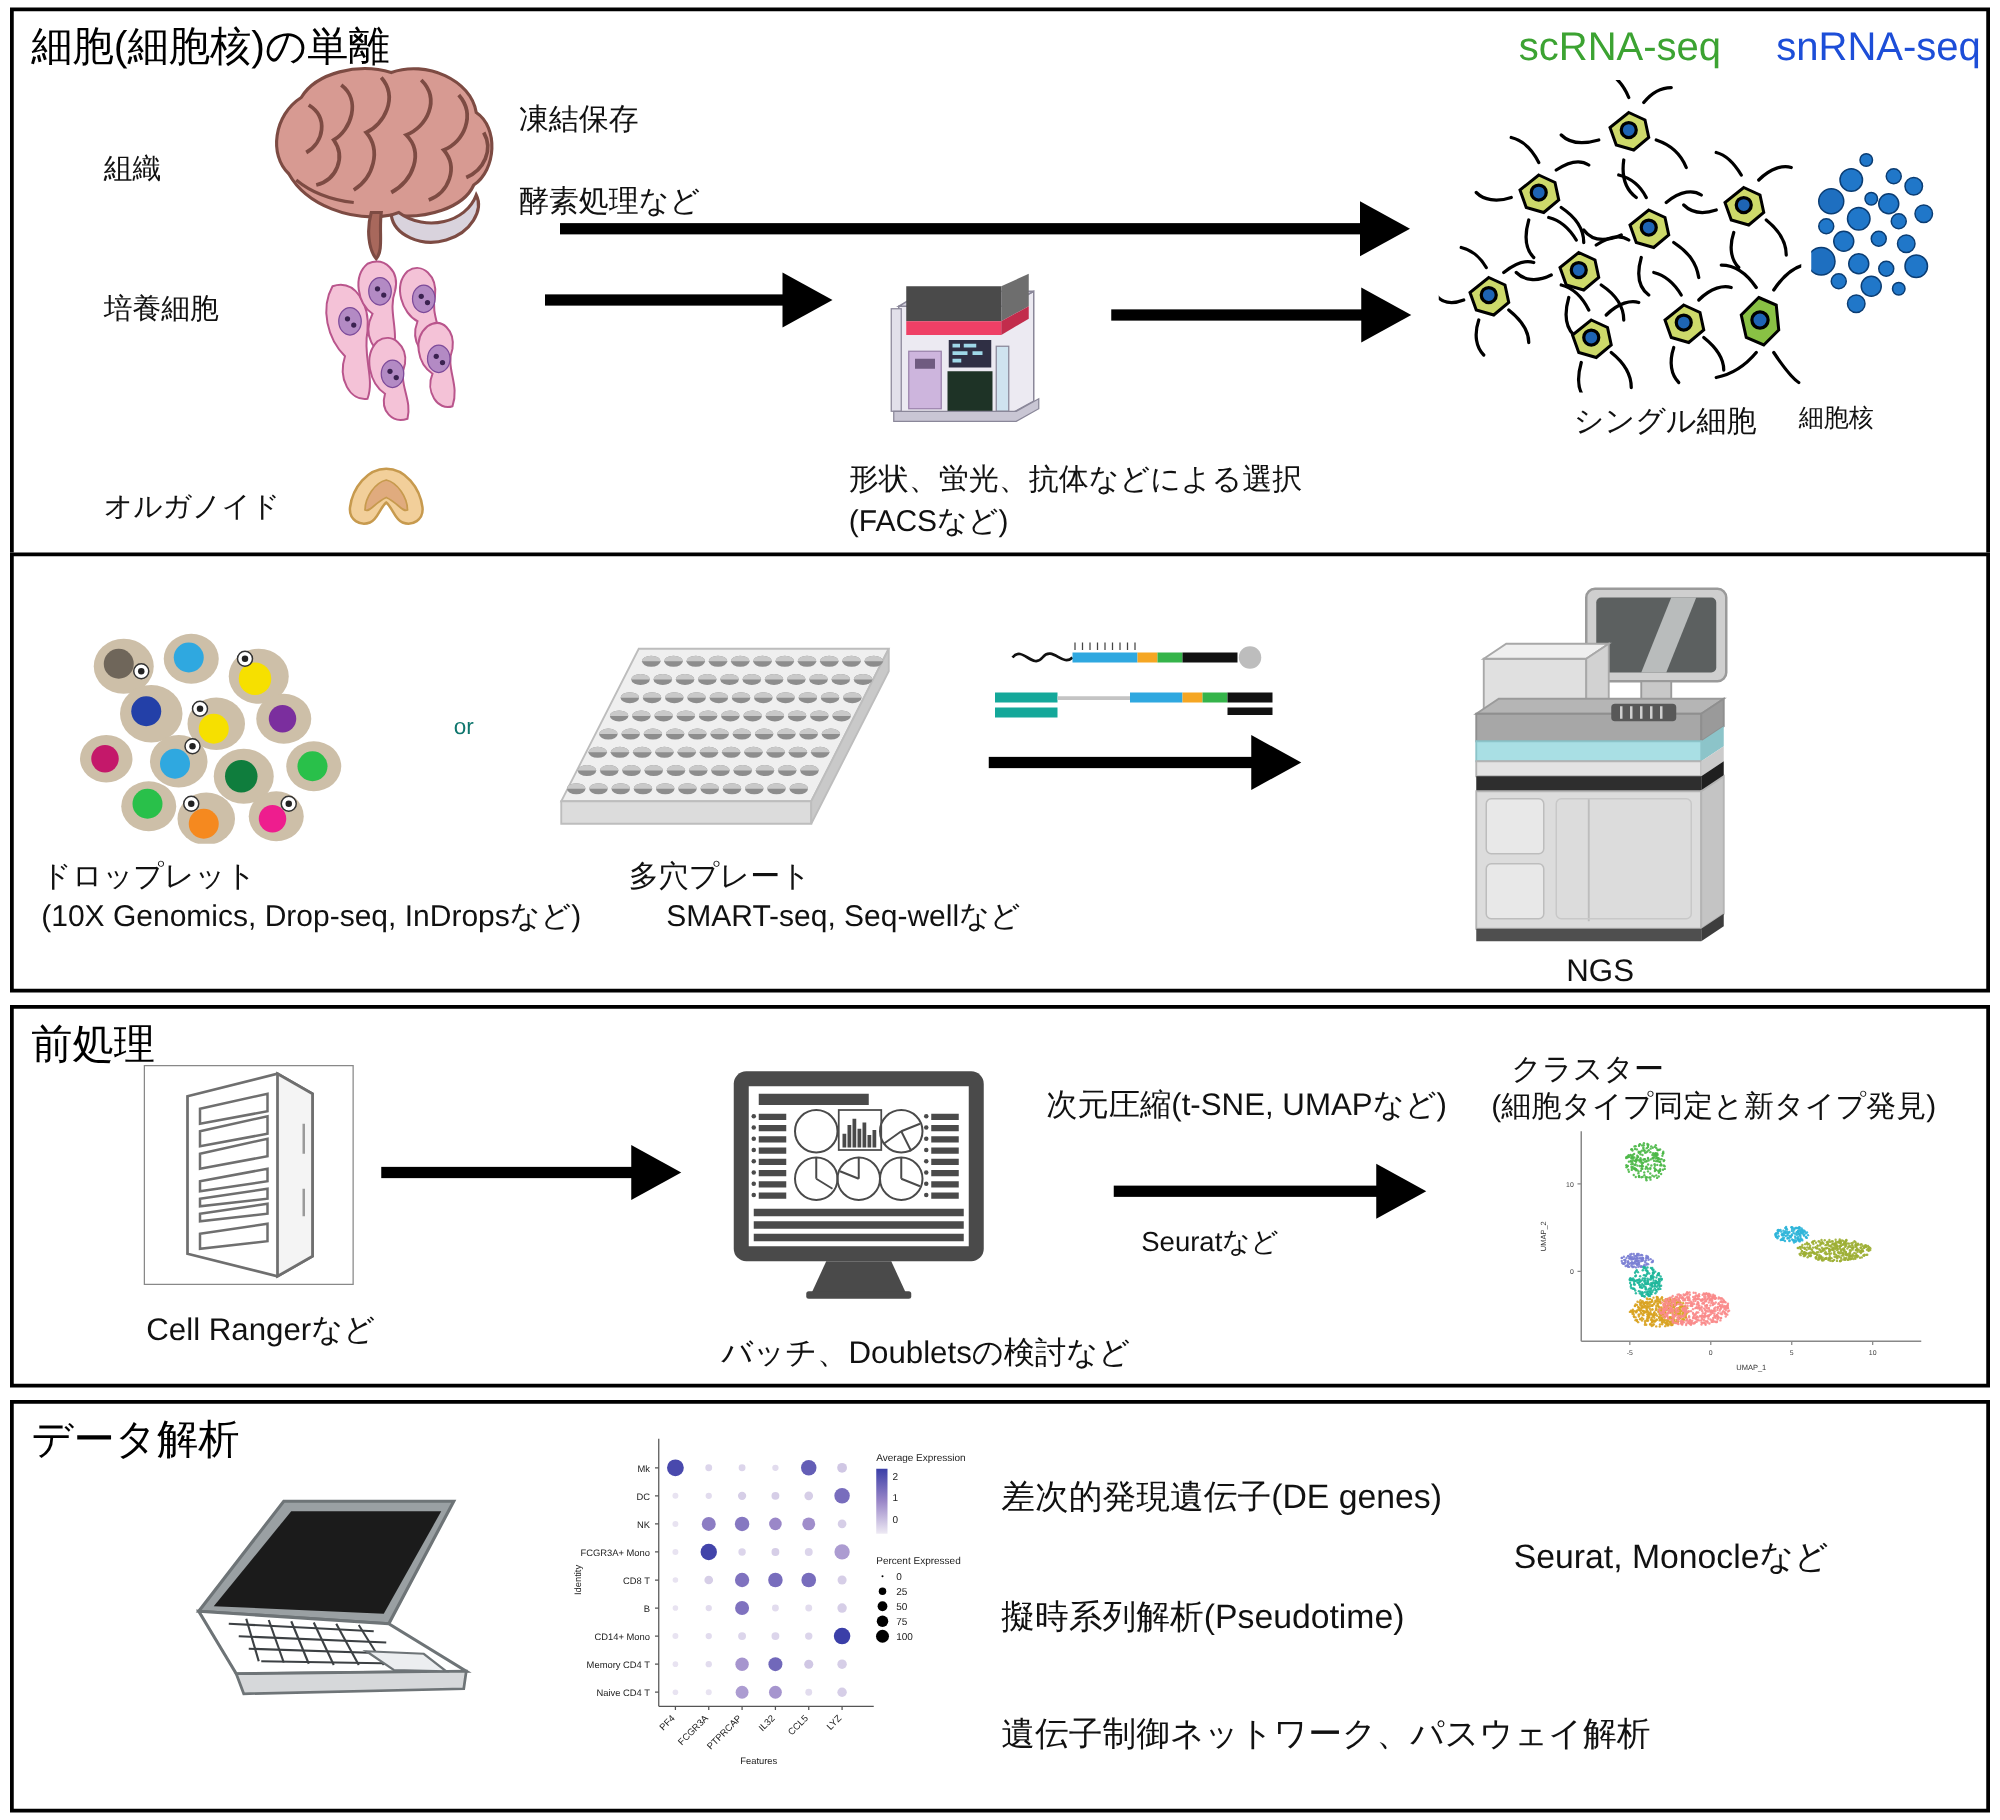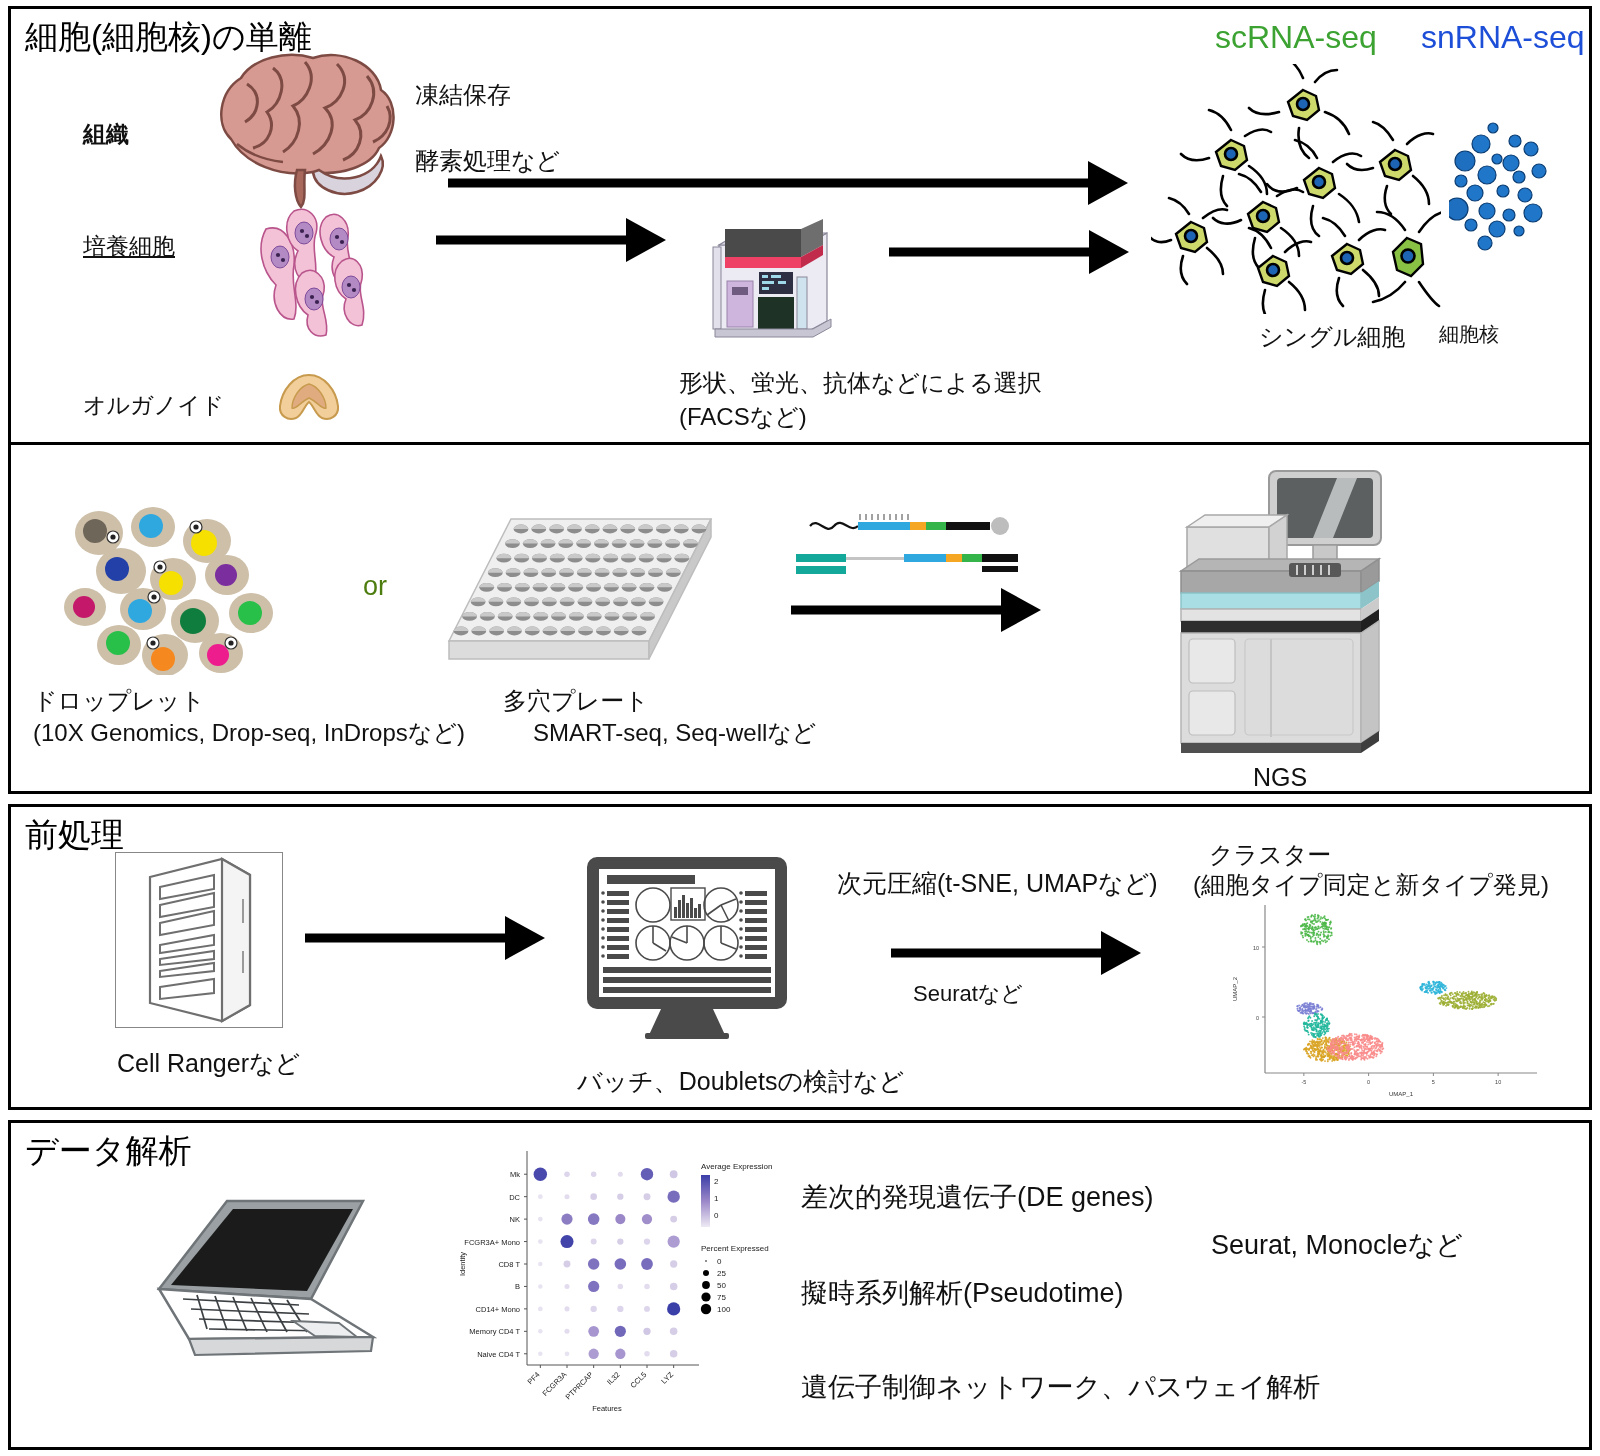--- a/index.html
+++ b/index.html
@@ -51,21 +51,21 @@
   
   .cultured { position:absolute; }
   .organoid { position:absolute; }
 
   
   .neuron-field { position:absolute; }
   .nuclei-field { position:absolute; }
 
   
   .droplets { position:absolute; }
-  .or-text { position:absolute; font-size:27px; color:#4d7c0f; }
+  .or-text { position:absolute; font-size:18px; color:#0f766e; }
 
   
   .plate { position:absolute; }
 
   
   .libschem { position:absolute; }
 
   
   .ngs { position:absolute; }
 
@@ -88,22 +88,22 @@
   .snrna-label { font-size:32px; color:#1d4ed8; position:absolute; white-space:nowrap;}
 </style>
 </head>
 <body>
 
 <div class="page">
 
   <div class="panel" id="panel-isolation">
     <div class="panel-title">細胞(細胞核)の単離</div>
 
-    <div class="lbl" style="left:72px; top:110px; font-size:23px;font-weight:bold;">組織</div>
-    <div class="lbl" style="left:72px; top:222px; font-size:23px;text-decoration:underline;">培養細胞</div>
+    <div class="lbl" style="left:72px; top:110px; font-size:23px;">組織</div>
+    <div class="lbl" style="left:72px; top:222px; font-size:23px;">培養細胞</div>
     <div class="lbl" style="left:72px; top:381px; font-size:23px;">オルガノイド</div>
 
     <svg class="brain" style="left:190px; top:35px;" width="210" height="165" viewBox="0 0 210 165">
       <path d="M30 95 C14 80,18 48,40 34 C52 14,86 6,112 14 C140 4,176 20,180 46 C198 58,196 92,178 104 C170 122,140 132,112 128 C80 134,44 120,30 95 Z" fill="#d79a92" stroke="#7d4b43" stroke-width="2.5"></path>
       <path d="M46 40 C62 50,58 70,44 78" fill="none" stroke="#7d4b43" stroke-width="3"></path>
       <path d="M72 24 C88 36,80 60,66 68 C76 82,68 100,52 104" fill="none" stroke="#7d4b43" stroke-width="3"></path>
       <path d="M104 18 C118 34,106 56,92 62 C104 76,98 98,82 108" fill="none" stroke="#7d4b43" stroke-width="3"></path>
       <path d="M136 20 C152 36,140 58,124 64 C138 78,130 100,112 110" fill="none" stroke="#7d4b43" stroke-width="3"></path>
       <path d="M166 32 C180 48,170 70,154 76 C166 90,158 110,142 116" fill="none" stroke="#7d4b43" stroke-width="3"></path>
       <path d="M186 62 C194 76,186 92,172 98" fill="none" stroke="#7d4b43" stroke-width="3"></path>

